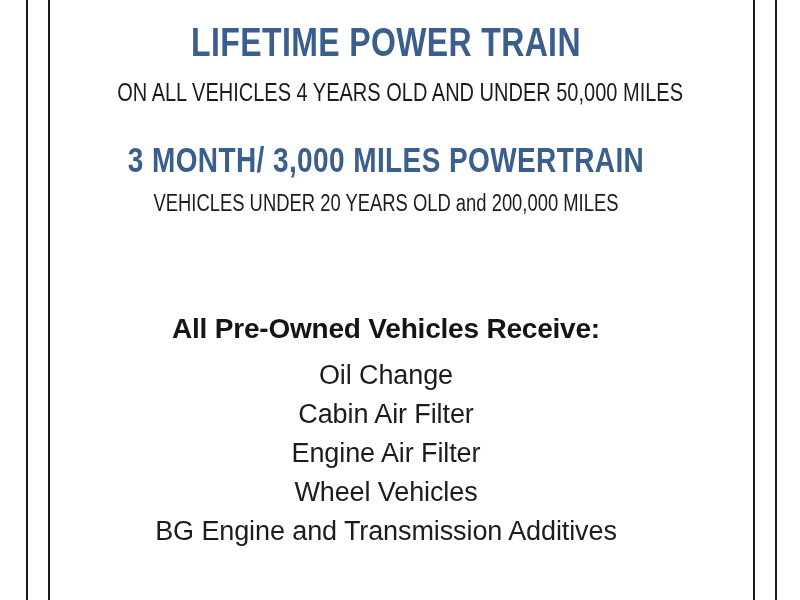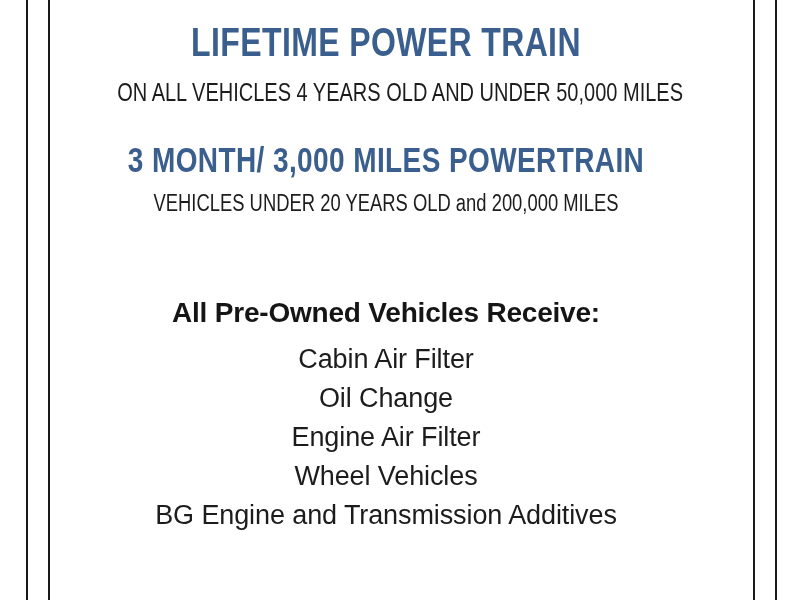--- a/index.html
+++ b/index.html
@@ -99,21 +99,21 @@
     position: absolute;
     left: 0; right: 0;
     top: 299px;
   }
 
   #services-heading {
     color: #151515;
     font-weight: bold;
     font-size: 28px;
     line-height: 1;
-    margin: 0 0 13px 0;
+    margin: 16px 0 13px 0;
     letter-spacing: -0.2px;
     white-space: nowrap;
   }
 
   #services-list {
     list-style: none;
     margin: 0;
     padding: 0;
   }
 
@@ -144,22 +144,22 @@
 
     <div class="headline" id="promo2-title">3 MONTH/ 3,000 MILES POWERTRAIN</div>
 
     <div class="subline" id="promo2-sub">VEHICLES UNDER 20 YEARS OLD and 200,000 MILES</div>
 
     <div id="services">
 
       <div id="services-heading">All Pre-Owned Vehicles Receive:</div>
 
       <ul id="services-list">
+        <li>Oil Change</li>
         <li>Cabin Air Filter</li>
-        <li>Oil Change</li>
         <li>Engine Air Filter</li>
         <li>Wheel Vehicles</li>
         <li>BG Engine and Transmission Additives</li>
       </ul>
 
     </div>
 
   </div>
 </div>
 

